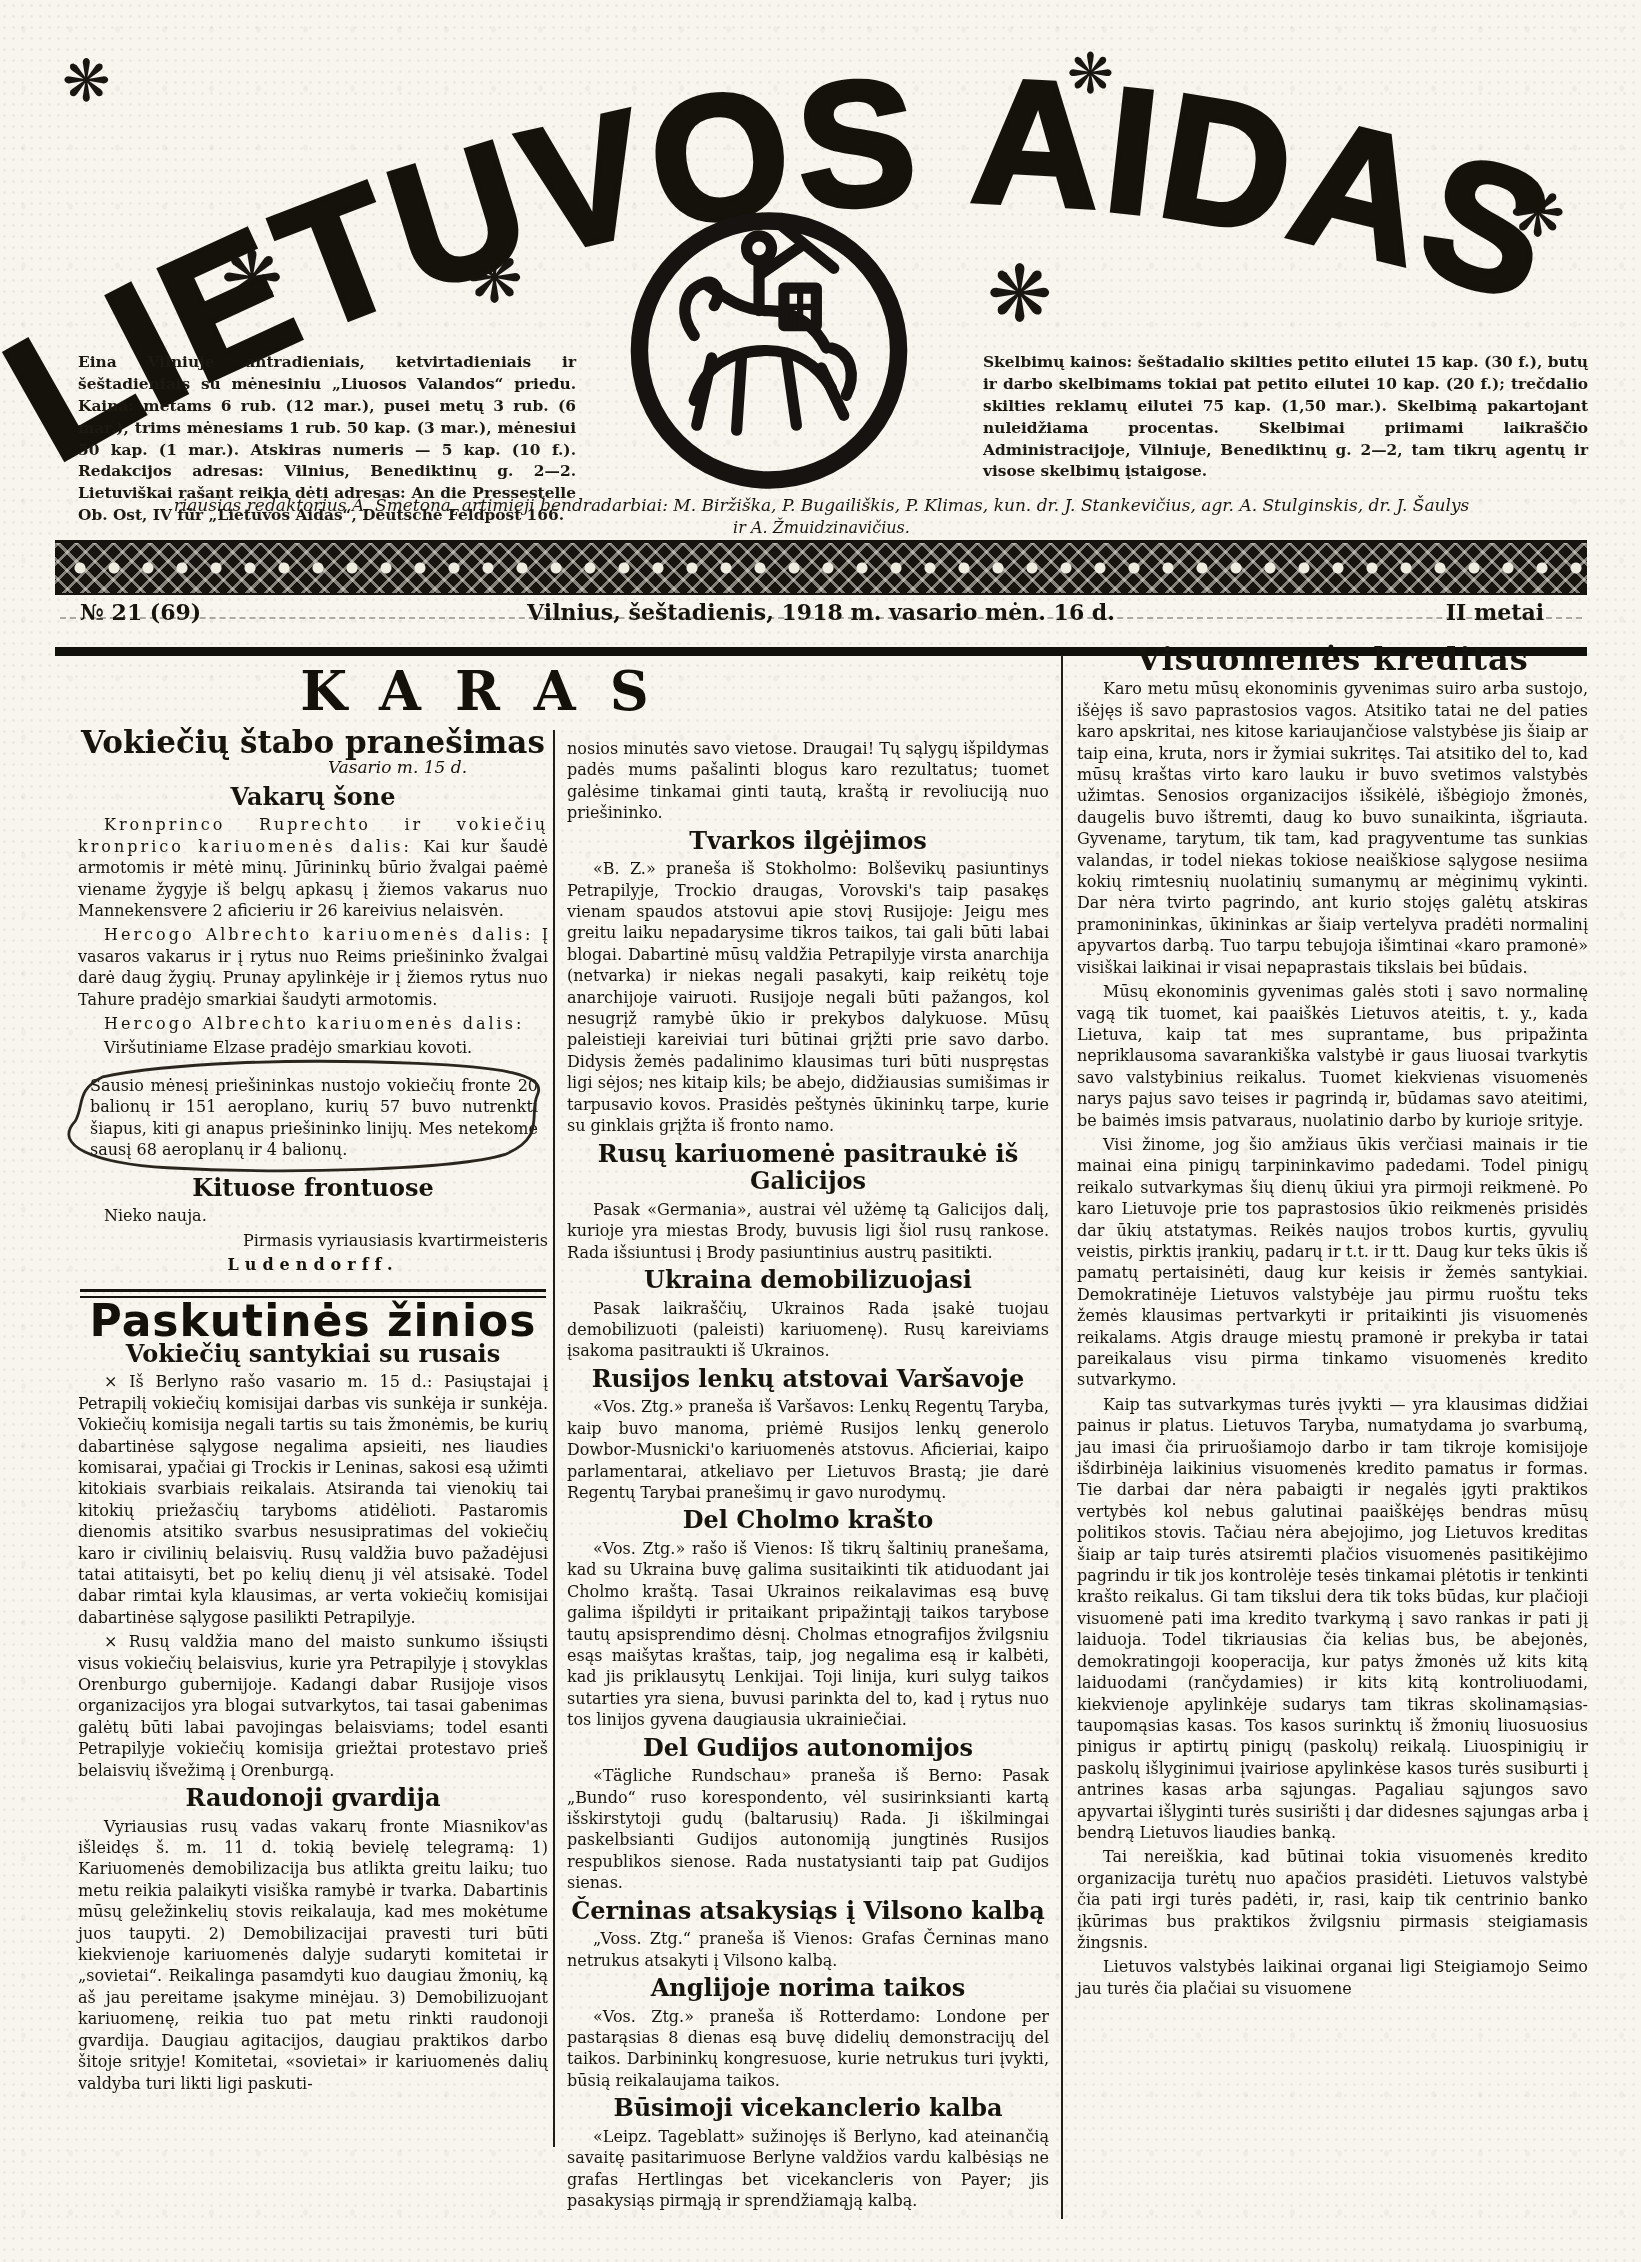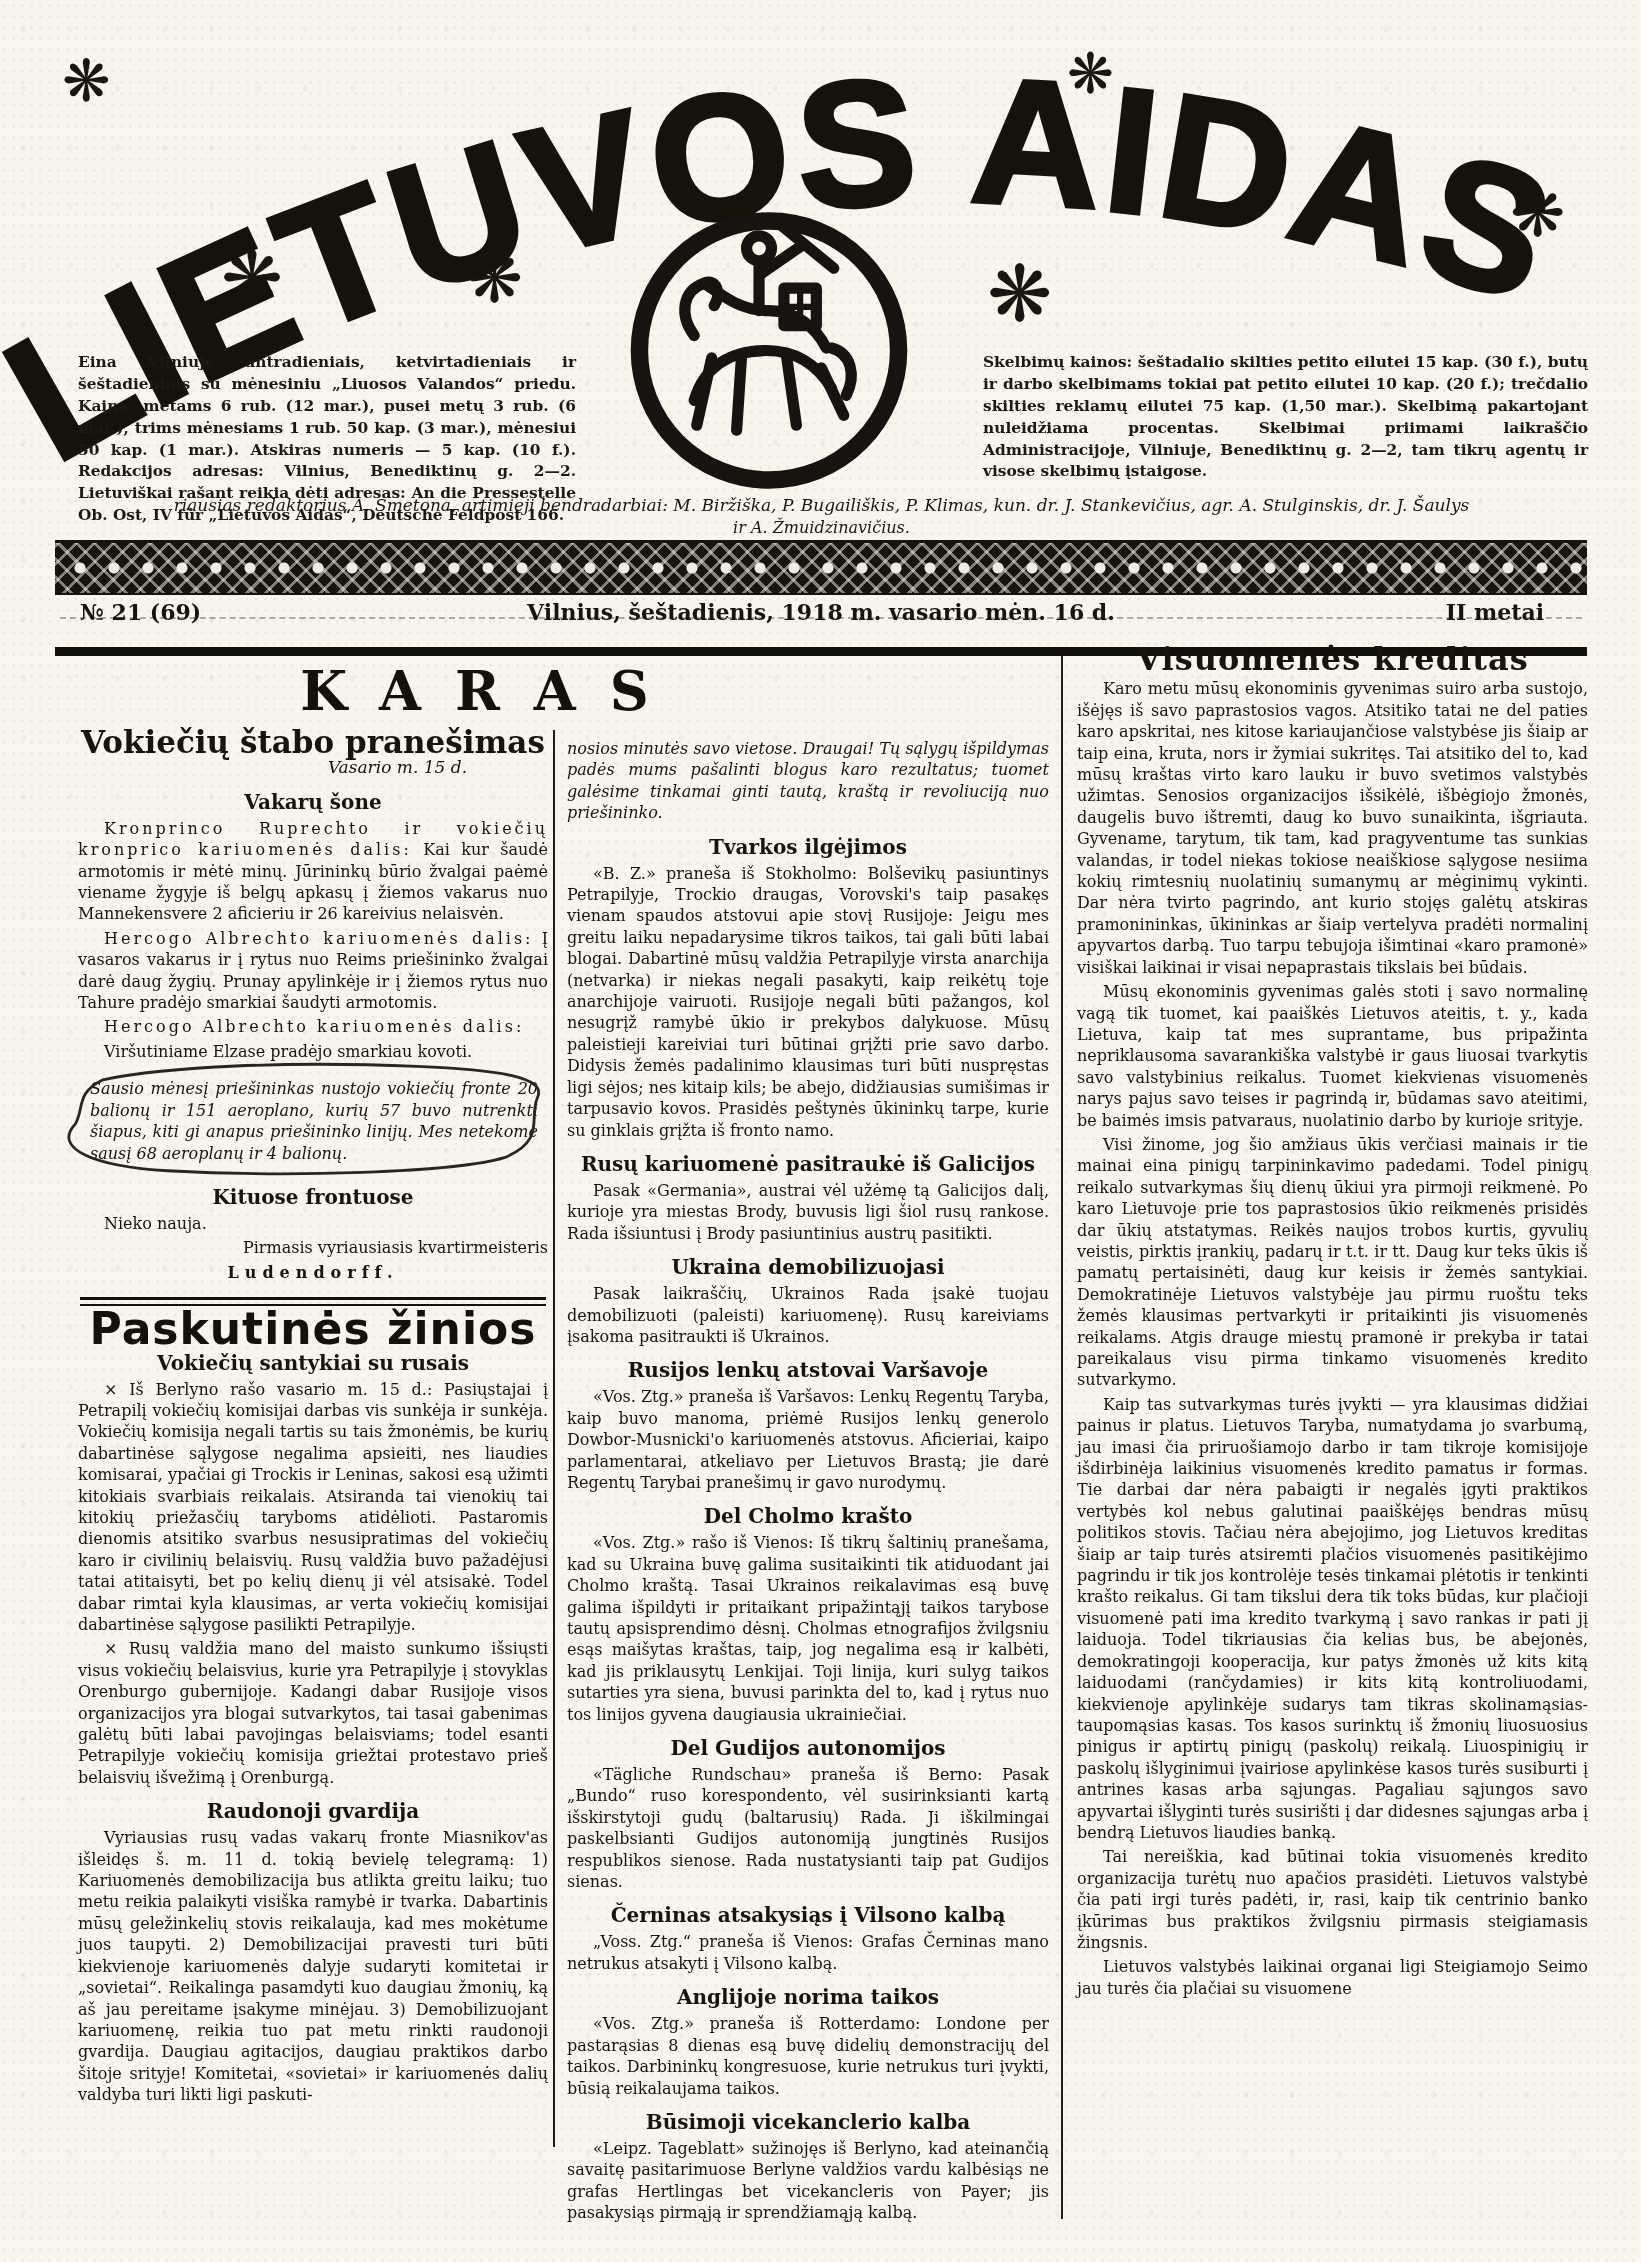--- a/index.html
+++ b/index.html
@@ -69,24 +69,24 @@
     font-size:54px;font-weight:bold;letter-spacing:34px;padding-left:34px;color:#14110b;
   }
   .vrule{position:absolute;width:2px;background:#211d15;}
   .vr1{left:553px;top:730px;height:1417px;}
   .vr2{left:1061px;top:655px;height:1564px;}
   .col{position:absolute;font-size:16px;line-height:21.4px;text-align:justify;}
   .col-left{left:78px;top:732px;width:470px;}
   .col-mid{left:567px;top:738px;width:482px;}
   .col-right{left:1077px;top:649px;width:511px;}
   .col p{margin:0 0 3px;text-indent:26px;}
-  .col p.noindent{text-indent:0;font-style:italic;}
+  .col p.noindent{text-indent:0;}
   h2.article-title{font-size:31px;text-align:center;margin:0 0 4px;font-weight:bold;}
   .adate{text-align:center;padding-left:169px;font-style:italic;font-size:17px;margin-bottom:4px;}
-  h3.subhead{font-size:20px;text-align:center;margin:12px 0 4px;font-weight:bold;line-height:1.15;}
+  h3.subhead{font-size:24px;text-align:center;margin:3px 0 4px;font-weight:bold;line-height:1.15;}
   .lead{letter-spacing:3px;}
   .lead::after{content:" ";letter-spacing:0;}
   .circled{position:relative;padding:12px 10px 10px 12px;margin:4px 0 2px;}
   .circled svg{position:absolute;left:-12px;top:-4px;width:calc(100% + 20px);height:calc(100% + 10px);}
   .circled p{margin:0;}
   .signoff-role{text-align:right;text-indent:0 !important;margin-top:2px !important;}
   .signoff-name{text-align:center;text-indent:0 !important;letter-spacing:6px;font-weight:bold;}
   .double-rule{height:4px;border-top:3px solid #15120d;border-bottom:2px solid #15120d;margin:14px 2px 12px;}
   h2.latest{
     font-family:"DejaVu Sans",sans-serif;font-weight:bold;font-size:44px;

